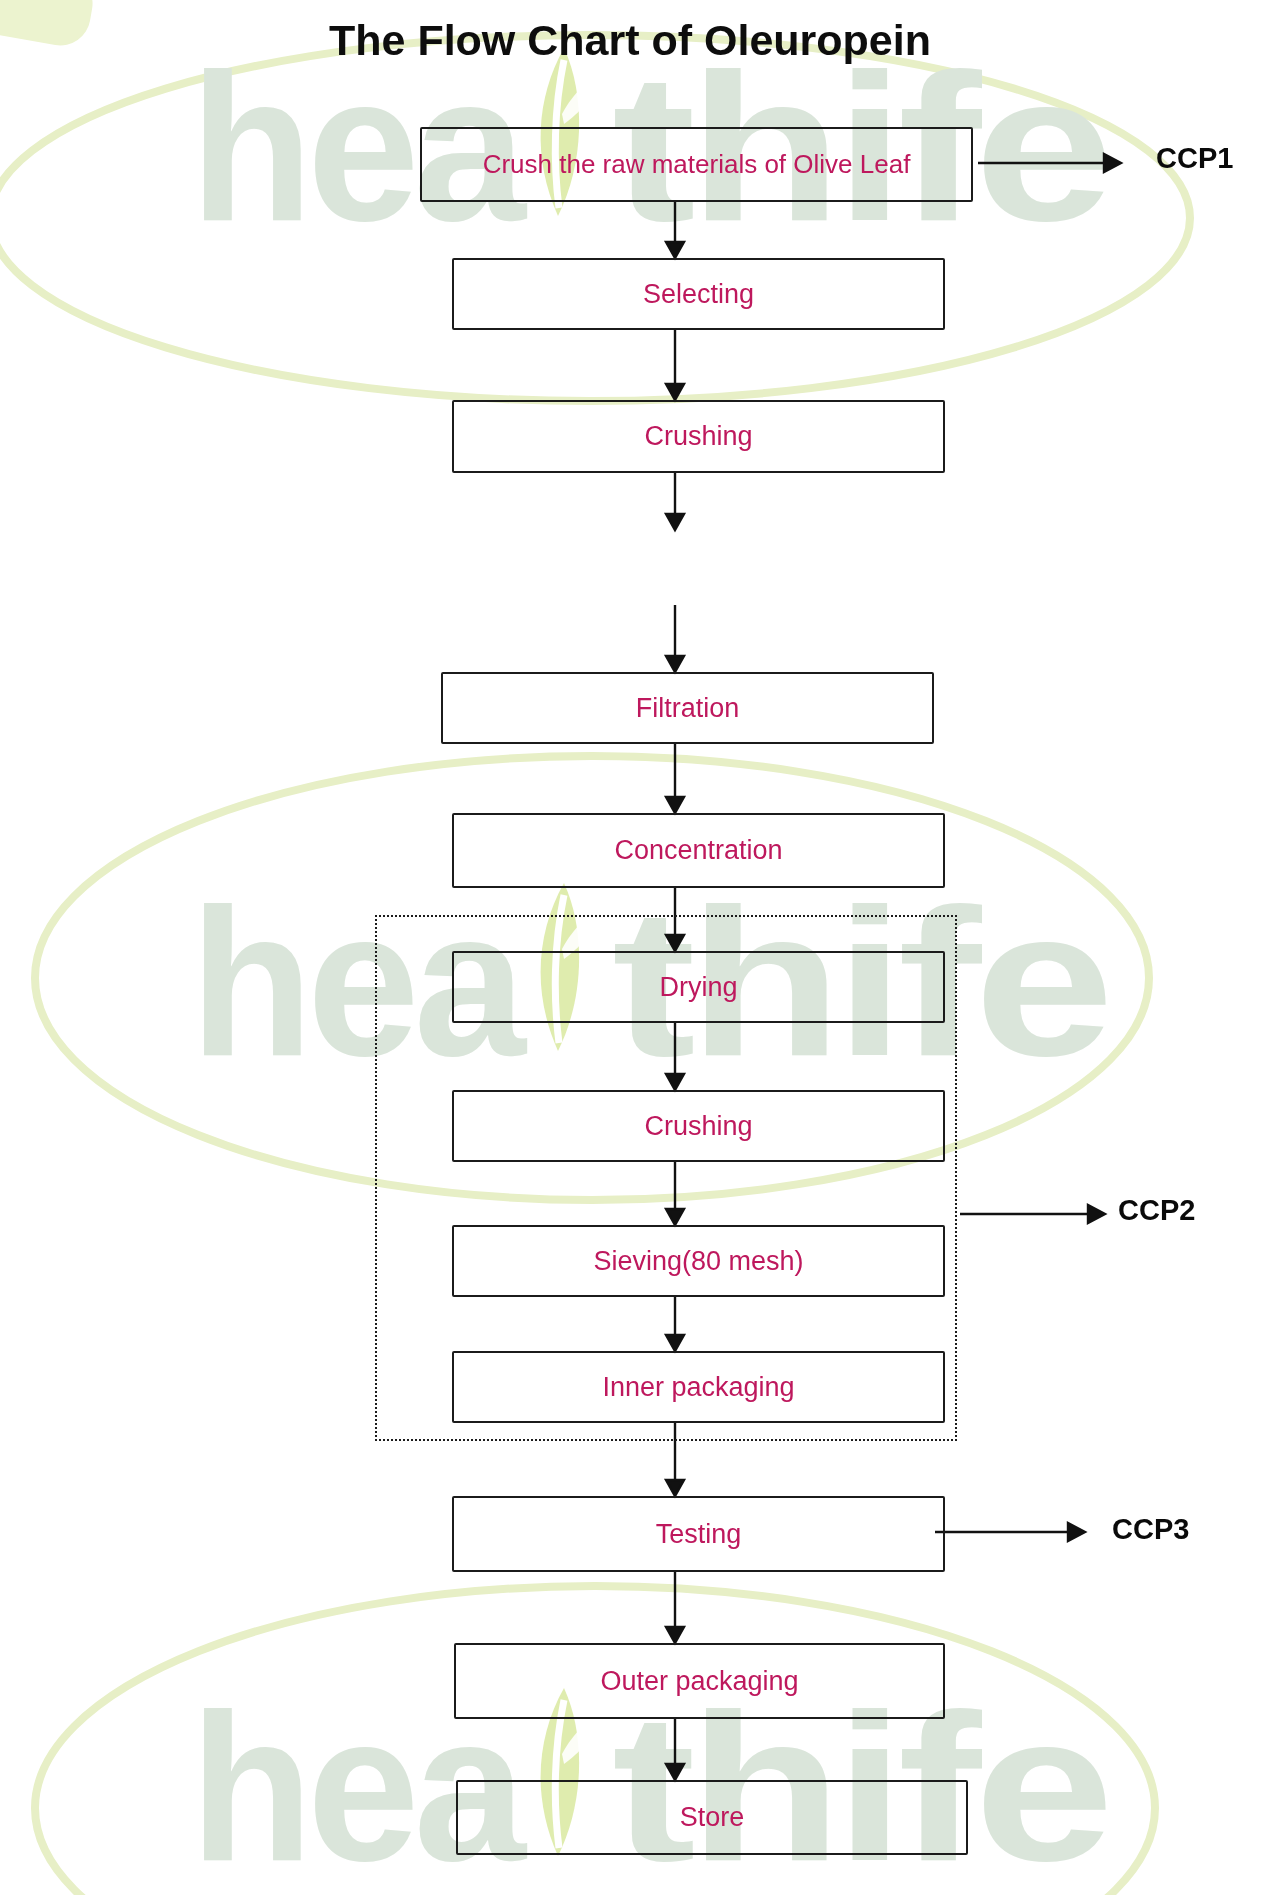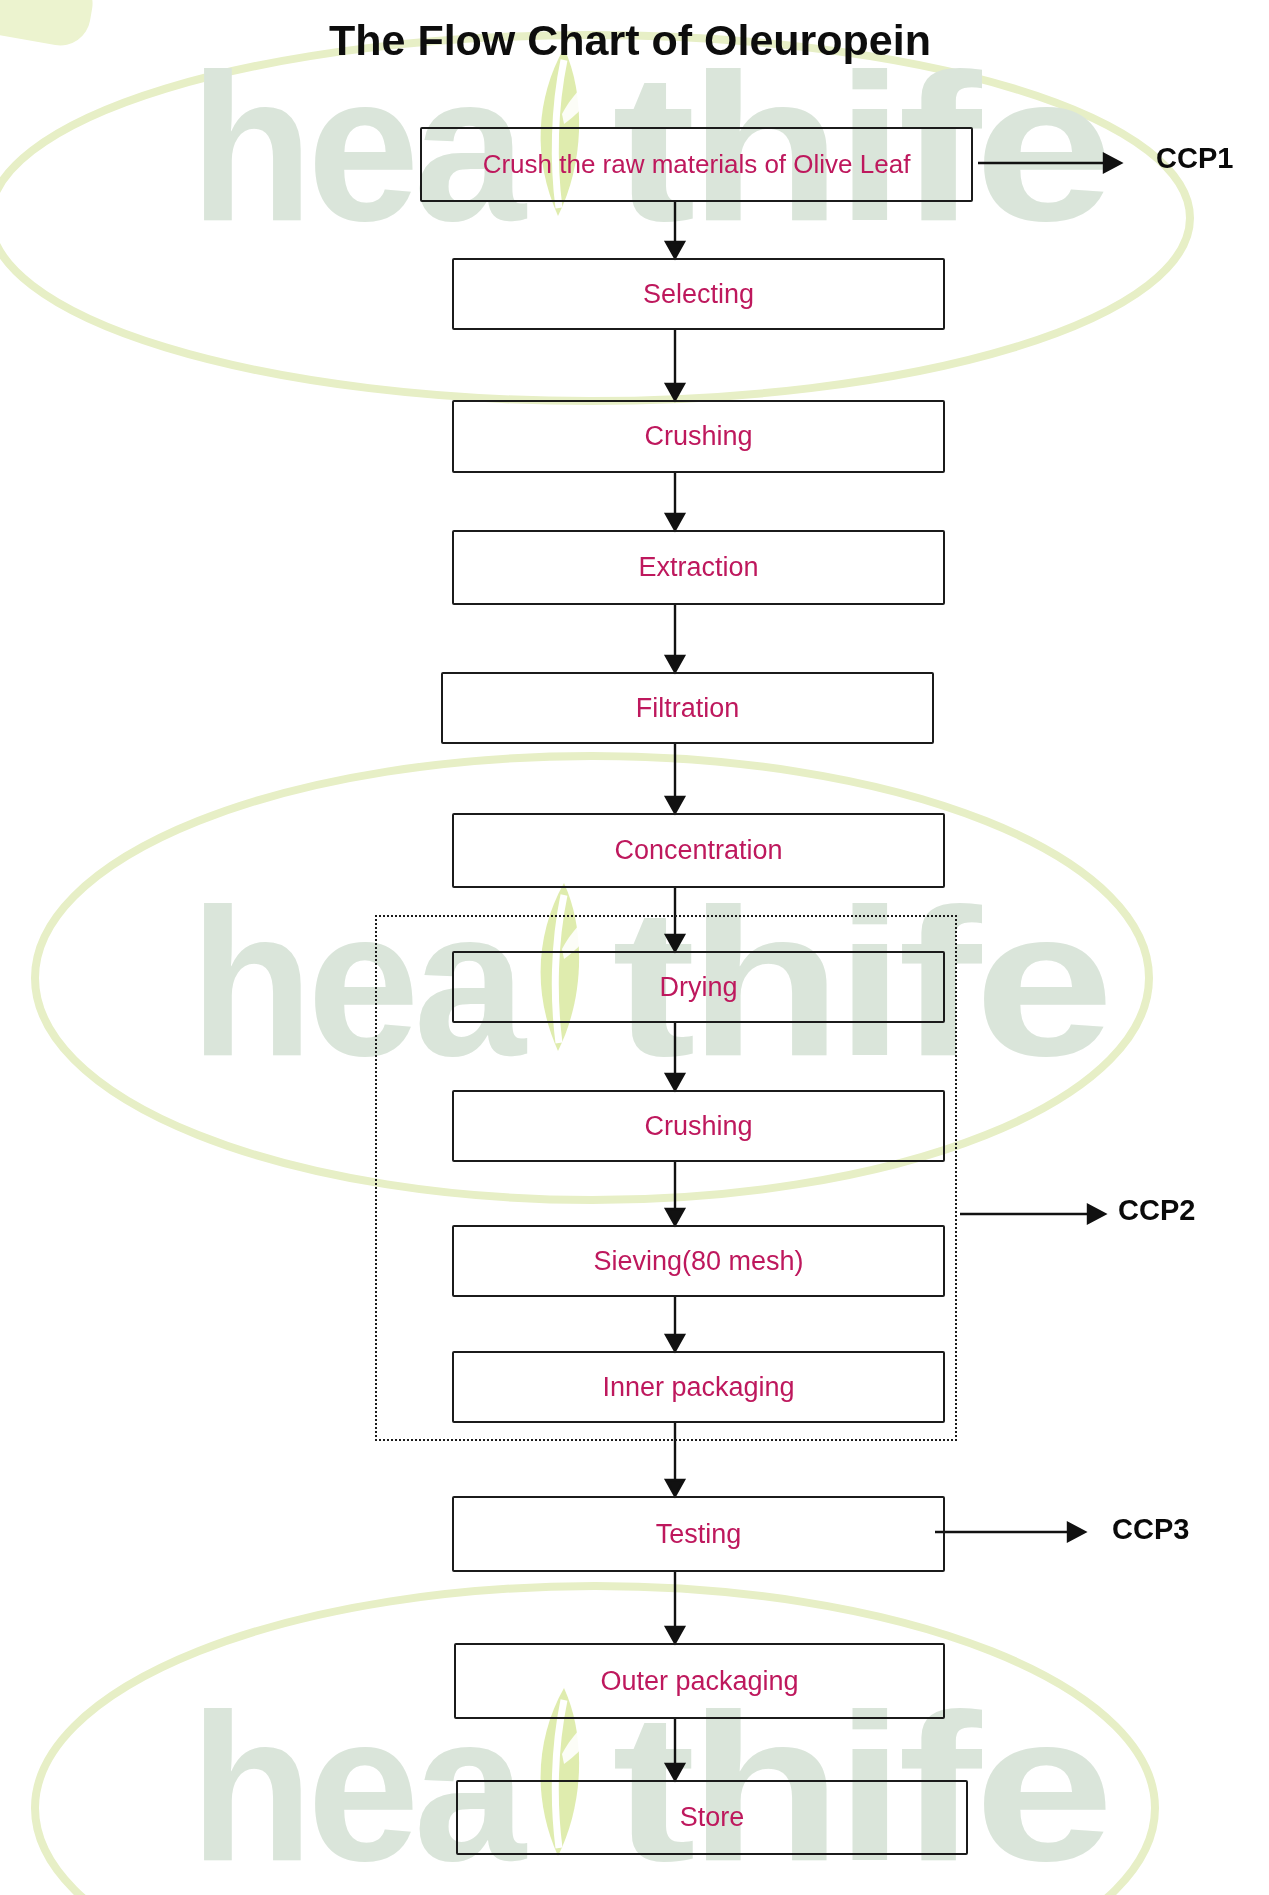--- a/index.html
+++ b/index.html
@@ -140,21 +140,20 @@
   </svg>
 
   <div class="dotted-zone" style="left:375px; top:915px; width:582px; height:526px;"></div>
 
   <div class="flow-box" style="left:420px; top:127px; width:553px; height:75px; font-size:26px;">Crush the raw materials of Olive Leaf</div>
 
   <div class="flow-box" style="left:452px; top:258px; width:493px; height:72px;">Selecting</div>
 
   <div class="flow-box" style="left:452px; top:400px; width:493px; height:73px;">Crushing</div>
 
-  <div class="flow-box" style="left:452px; top:530px; width:493px; height:75px;">Extraction</div>
 
   <div class="flow-box" style="left:441px; top:672px; width:493px; height:72px;">Filtration</div>
 
   <div class="flow-box" style="left:452px; top:813px; width:493px; height:75px;">Concentration</div>
 
   <div class="flow-box" style="left:452px; top:951px; width:493px; height:72px;">Drying</div>
 
   <div class="flow-box" style="left:452px; top:1090px; width:493px; height:72px;">Crushing</div>
 
   <div class="flow-box" style="left:452px; top:1225px; width:493px; height:72px;">Sieving(80 mesh)</div>

